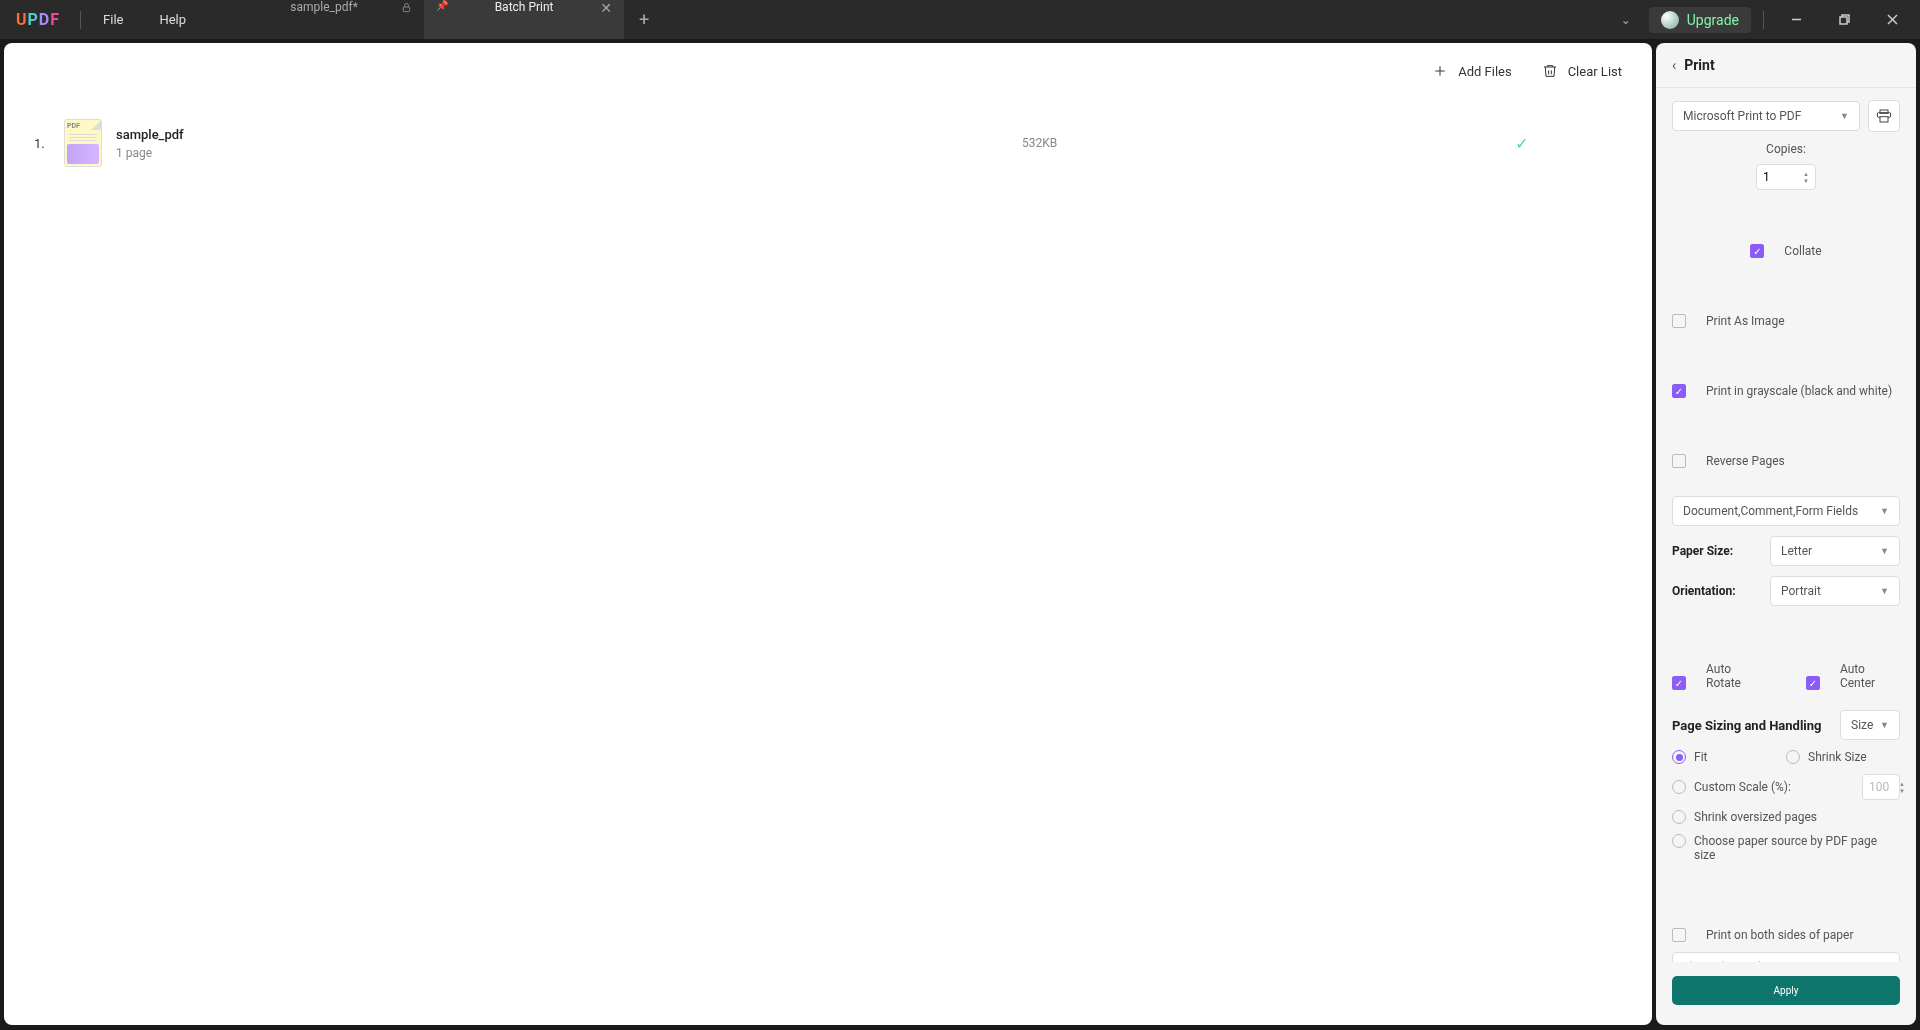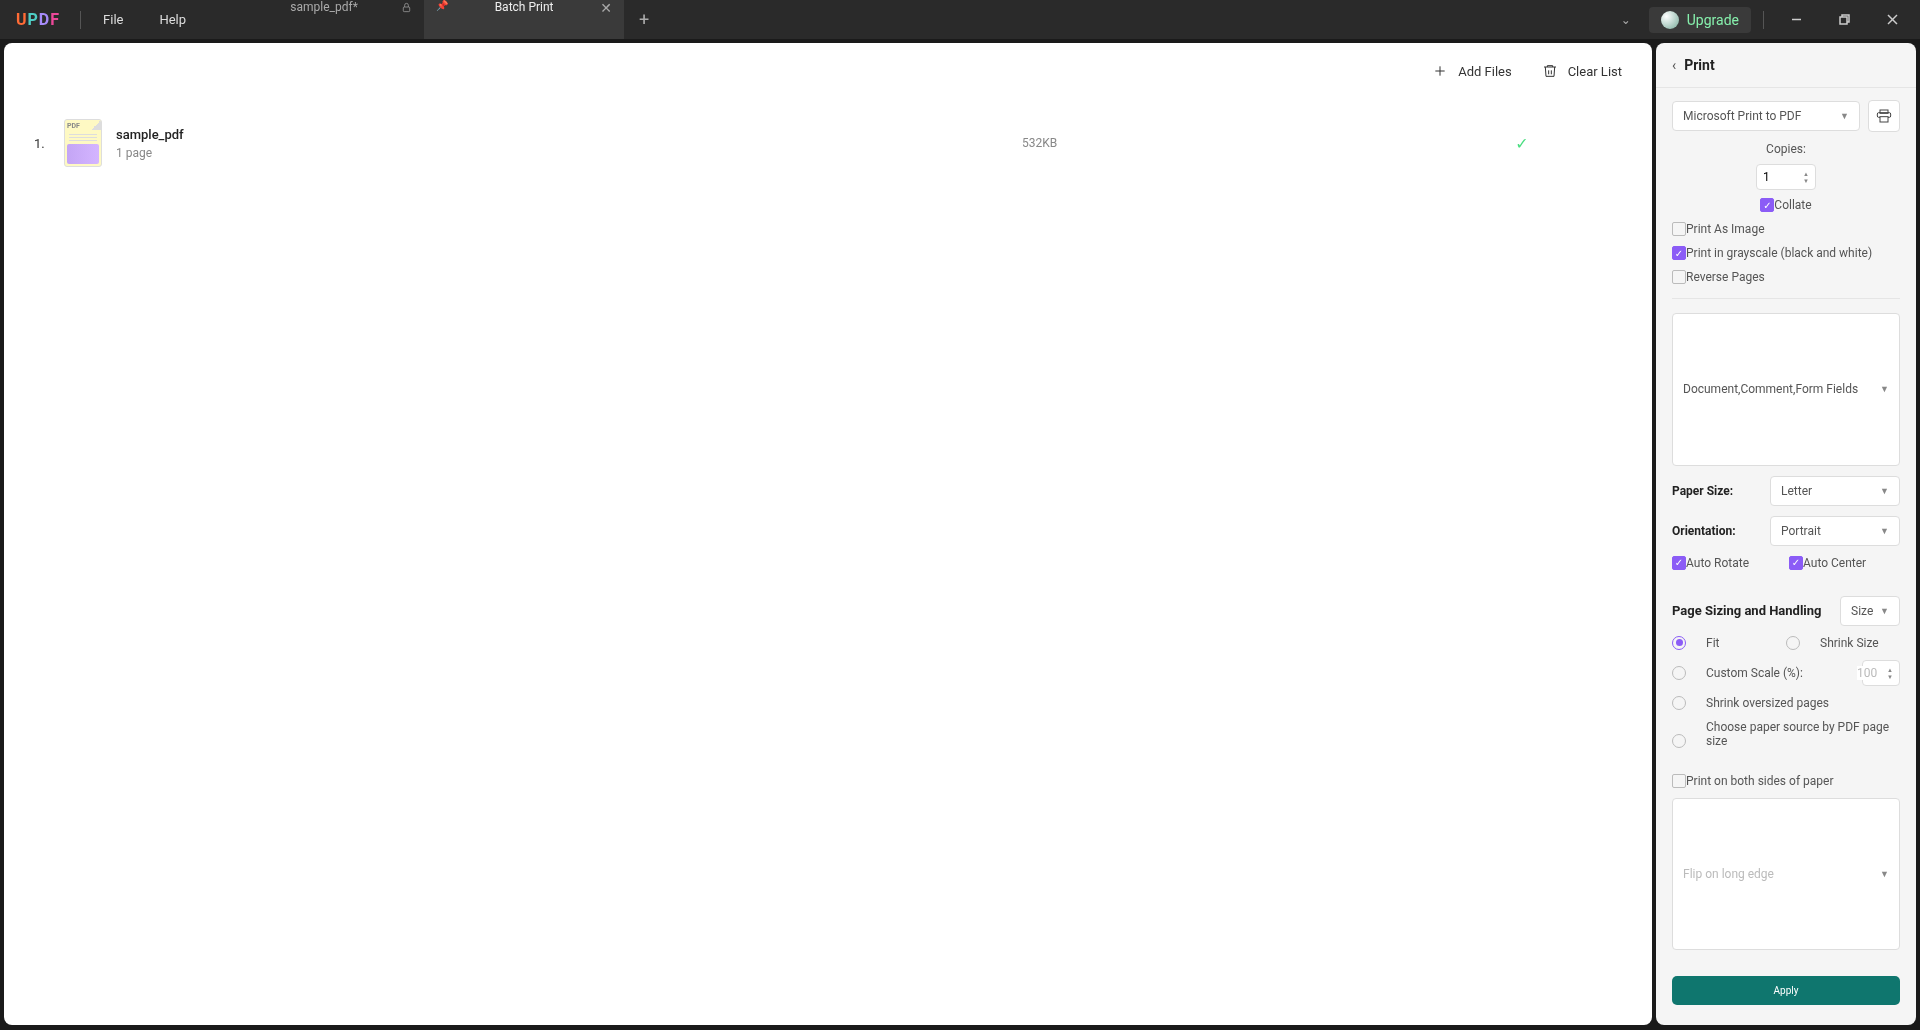--- a/index.html
+++ b/index.html
@@ -63,48 +63,48 @@
   .select .caret { font-size: 9px; color: #888; }
   .print-icon-btn { width: 32px; height: 32px; border: 1px solid #ddd; background: #fff; border-radius: 4px; display: flex; align-items: center; justify-content: center; cursor: pointer; }
   
   .copies-row { display: flex; align-items: center; gap: 8px; flex-direction: column; }
   .copies-label { flex: 1; color: #555; }
   .num-input { width: 60px; background: #fff; border: 1px solid #ddd; border-radius: 4px; padding: 5px 6px; display: flex; align-items: center; }
   .num-input input { border: none; width: 30px; font-size: 12px; outline: none; text-align: left; }
   .num-spinners { display: flex; flex-direction: column; margin-left: auto; }
   .num-spinners span { font-size: 6px; color: #888; line-height: 7px; cursor: pointer; }
   
-  .check-row { display: flex; align-items: flex-end; gap: 0; cursor: pointer; }
+  .check-row { display: flex; align-items: flex-end; gap: 20px; cursor: pointer; margin-top: 46px; }
   .checkbox { width: 14px; height: 14px; border: 1px solid #bbb; border-radius: 2px; display: flex; align-items: center; justify-content: center; flex-shrink: 0; }
   .checkbox.checked { background: #8b5cf6; border-color: #8b5cf6; }
   .checkbox.checked::after { content: "✓"; color: #fff; font-size: 10px; }
   .check-label { color: #555; font-size: 12px; }
   
   .hr { height: 1px; background: #e5e5e5; margin: 4px 0; }
   
   .label-row { display: flex; align-items: center; gap: 8px; }
   .field-label { font-weight: bold; color: #222; font-size: 12px; width: 90px; }
   .label-row .select { flex: 1; }
   
   .two-check { display: flex; gap: 40px; }
   
   .section-row { display: flex; align-items: center; justify-content: space-between; }
   .section-title { font-weight: bold; color: #222; font-size: 13px; }
   .section-row .select { width: 60px; flex: none; }
   
-  .radio-row { display: flex; align-items: flex-end; gap: 20px; cursor: pointer; }
+  .radio-row { display: flex; align-items: flex-start; gap: 8px; cursor: pointer; }
   .radio { width: 14px; height: 14px; border: 1.5px solid #bbb; border-radius: 50%; display: flex; align-items: center; justify-content: center; flex-shrink: 0; }
   .radio.checked { border-color: #8b5cf6; }
   .radio.checked::after { content: ""; width: 7px; height: 7px; background: #8b5cf6; border-radius: 50%; }
   .radio-label { color: #555; font-size: 12px; }
   .radio-grid { display: flex; }
   .radio-grid .radio-row { flex: 1; }
   
   .scale-row { display: flex; align-items: center; gap: 8px; }
-  .scale-row .num-input { width: 38px; margin-left: auto; justify-content: flex-end; }
+  .scale-row .num-input { width: 38px; margin-left: auto; }
   .scale-row .num-input input { color: #bbb; }
   
   .select.disabled { color: #bbb; }
   
   .side-footer { padding: 14px 16px 20px; }
   .apply-btn { width: 100%; padding: 9px; background: #0f766e; color: #fff; border: none; border-radius: 5px; font-size: 10px; cursor: pointer; }
   
   svg { stroke: currentColor; fill: none; stroke-width: 1.5; }
 </style>
 </head>

